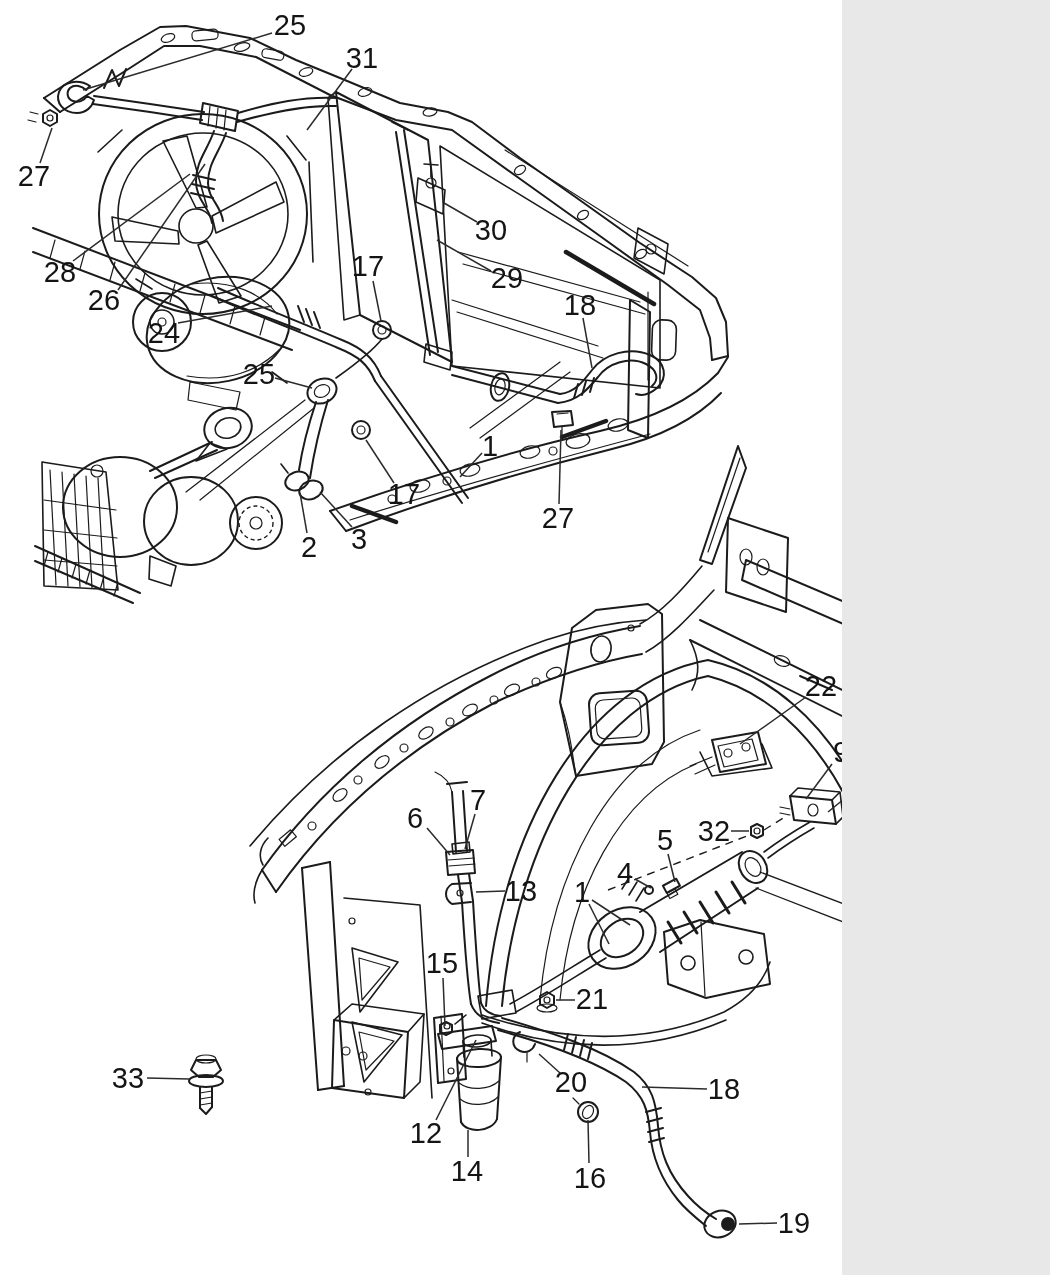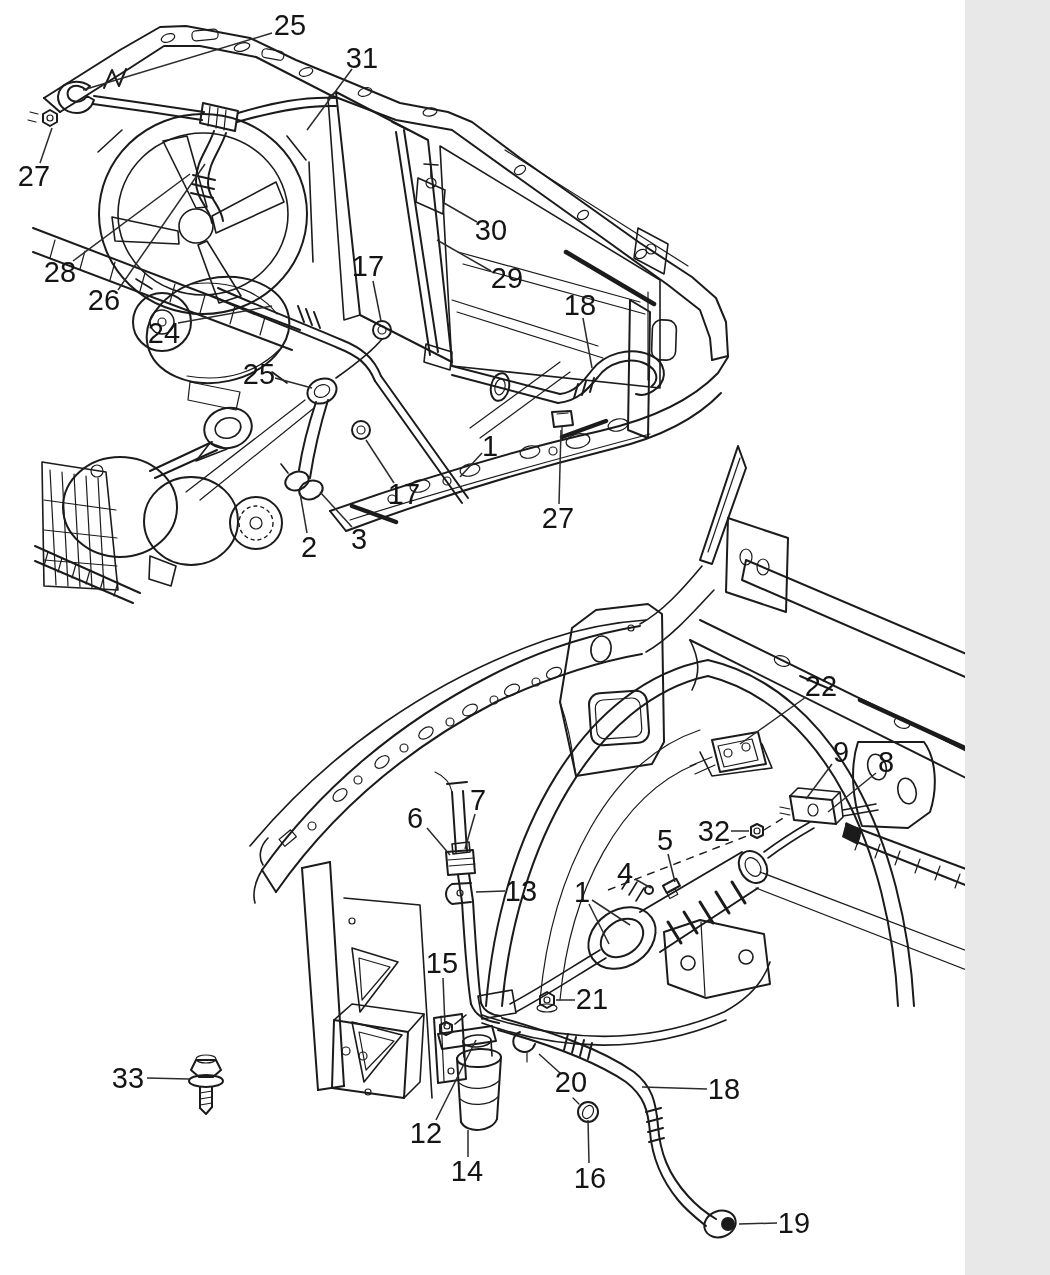--- a/index.html
+++ b/index.html
@@ -1,18 +1,18 @@
 <!DOCTYPE html>
 <html style="--line: #1b1b1b; --leader: #2b2b2b; --label: #141414; --bg: #ffffff;"><head>
 <meta charset="utf-8">
 <style>
   :root { --line:#1b1b1b; --leader:#2b2b2b; --label:#141414; --bg:#ffffff; }
   html,body { margin:0; padding:0; background:#e8e8e8; }
   .canvas {
-    position:relative; width:965px; height:1275px; background:var(--bg);
+    position:relative; width:842px; height:1275px; background:var(--bg);
     overflow:hidden; font-family:"Liberation Sans", sans-serif;
   }
   svg { position:absolute; left:0; top:0; }
   svg * { vector-effect:none; }
   .s  { stroke:var(--line); fill:none; stroke-width:2;   stroke-linecap:round; stroke-linejoin:round; }
   .s1 { stroke:var(--line); fill:none; stroke-width:1.2; stroke-linecap:round; stroke-linejoin:round; }
   .s15{ stroke:var(--line); fill:none; stroke-width:1.6; stroke-linecap:round; stroke-linejoin:round; }
   .s3 { stroke:var(--line); fill:none; stroke-width:3;   stroke-linecap:round; }
   .bold { stroke:var(--line); fill:none; stroke-width:4.5; stroke-linecap:round; }
   .fillb { fill:var(--line); stroke:none; }

